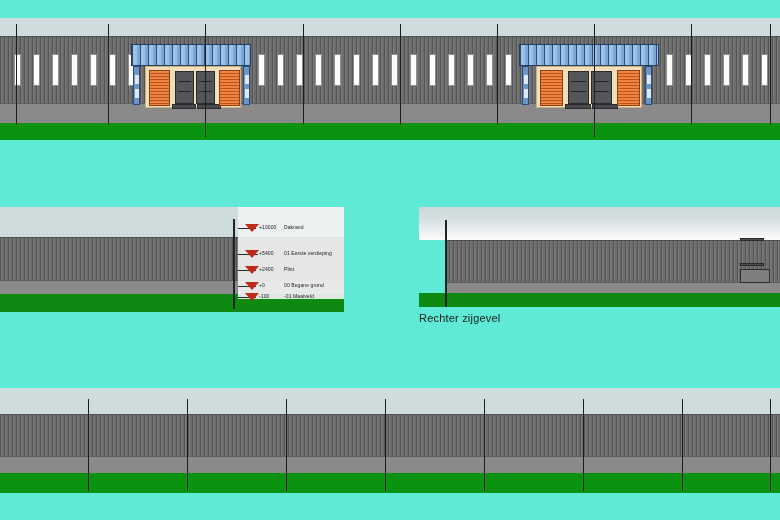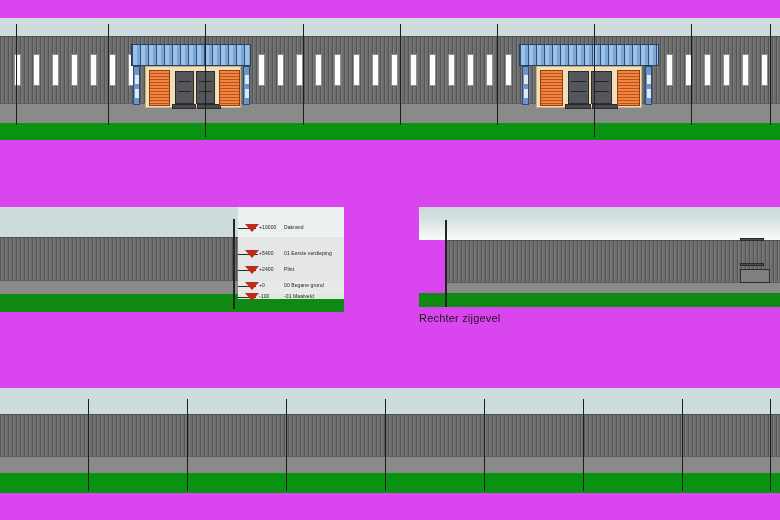--- a/index.html
+++ b/index.html
@@ -15,21 +15,21 @@
     overflow: hidden;
     font-family: "Liberation Sans", sans-serif;
     background: #ffffff;
   }
 
   .drawing-sheet {
     position: absolute;
     left: 0; top: 0;
     width: 780px;
     height: 520px;
-    background: #d946ef;
+    background: #5eead4;
   }
 
   
   .elev {
     position: absolute;
     overflow: hidden;
   }
 
   .sky {
     position: absolute;

